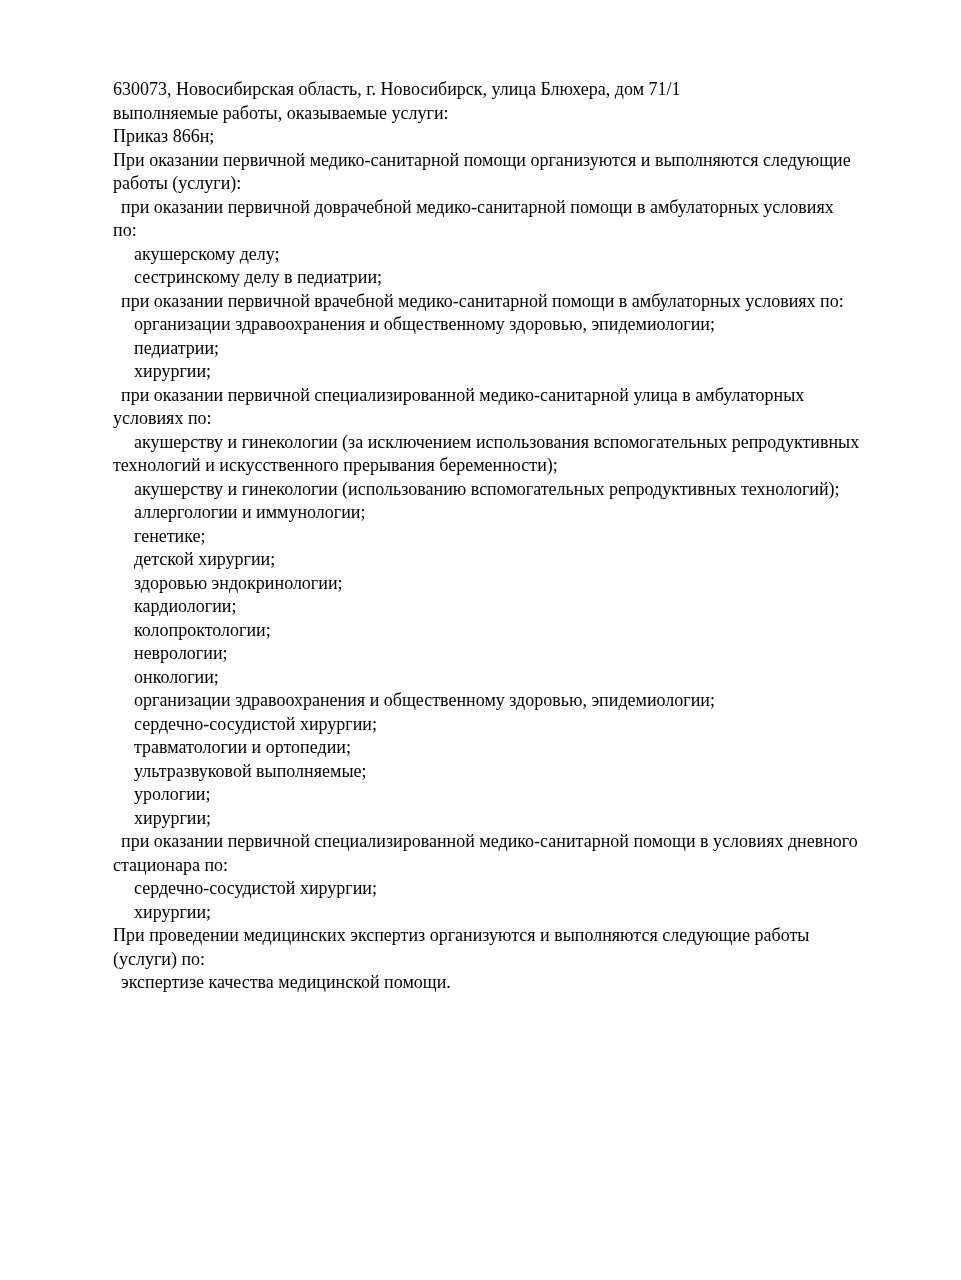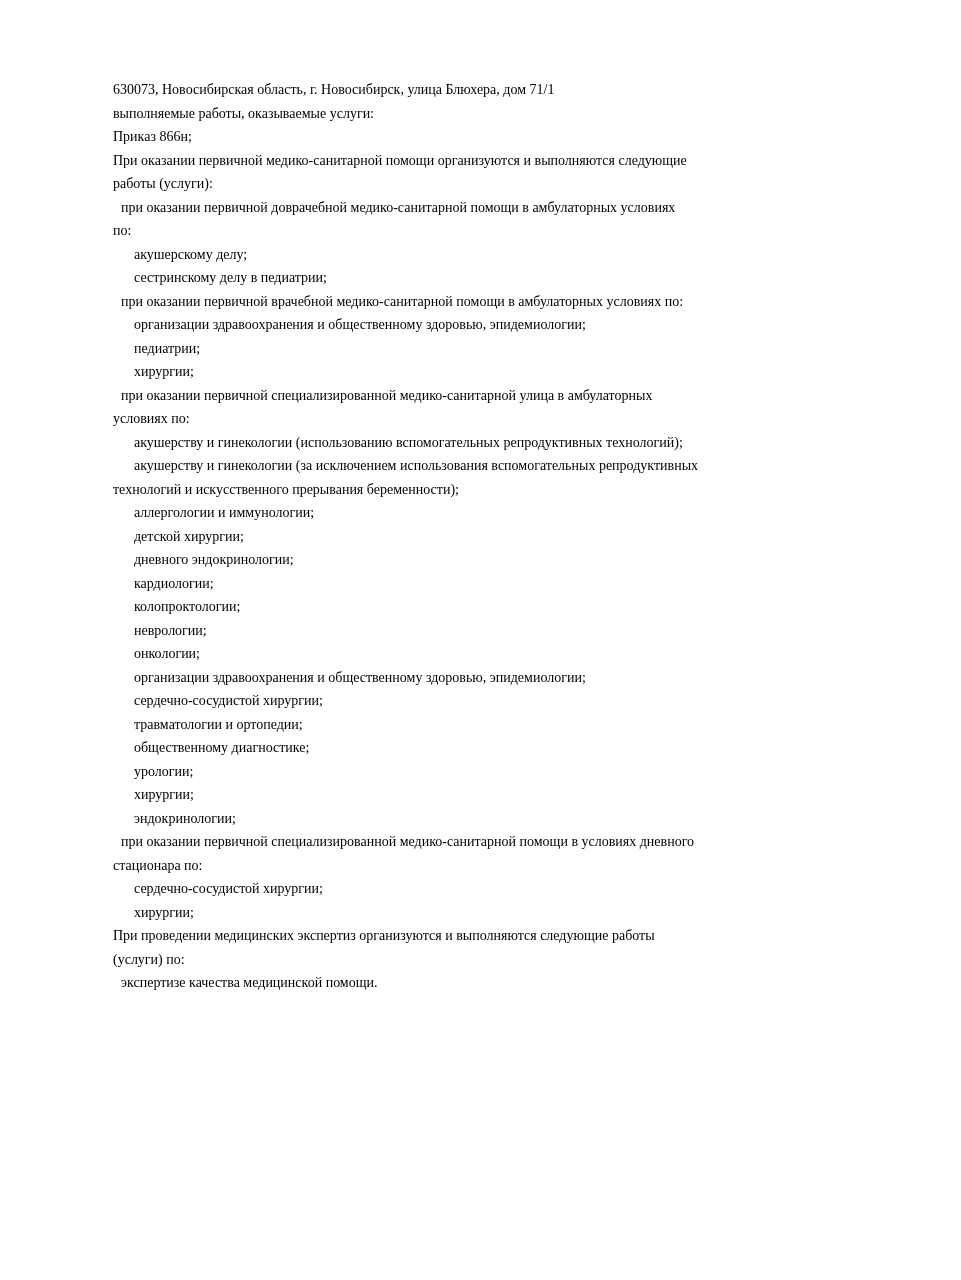--- a/index.html
+++ b/index.html
@@ -17,21 +17,21 @@
   .doc-page {
     position: absolute;
     left: 113px;
     top: 78px;
     width: 845px;
     color: #000000;
   }
   .doc-page p {
     margin: 0;
     padding: 0;
-    font-size: 14px;
+    font-size: 18px;
     line-height: 23.5px;
     white-space: pre-wrap;
     color: #000000;
   }
   .indent-0 { text-indent: 0; }
   .indent-1 { text-indent: 8px; }
   .indent-2 { text-indent: 21px; }
 </style>
 </head>
 <body>
@@ -45,37 +45,37 @@
     <p class="indent-1">при оказании первичной доврачебной медико-санитарной помощи в амбулаторных условиях
 по:</p>
     <p class="indent-2">акушерскому делу;</p>
     <p class="indent-2">сестринскому делу в педиатрии;</p>
     <p class="indent-1">при оказании первичной врачебной медико-санитарной помощи в амбулаторных условиях по:</p>
     <p class="indent-2">организации здравоохранения и общественному здоровью, эпидемиологии;</p>
     <p class="indent-2">педиатрии;</p>
     <p class="indent-2">хирургии;</p>
     <p class="indent-1">при оказании первичной специализированной медико-санитарной улица в амбулаторных
 условиях по:</p>
-    <p class="indent-2">акушерству и гинекологии (использованию вспомогательных репродуктивных технологий);</p>
     <p class="indent-2">акушерству и гинекологии (за исключением использования вспомогательных репродуктивных
 технологий и искусственного прерывания беременности);</p>
+    <p class="indent-2">акушерству и гинекологии (использованию вспомогательных репродуктивных технологий);</p>
     <p class="indent-2">аллергологии и иммунологии;</p>
+    <p class="indent-2">генетике;</p>
     <p class="indent-2">детской хирургии;</p>
-    <p class="indent-2">дневного эндокринологии;</p>
+    <p class="indent-2">здоровью эндокринологии;</p>
     <p class="indent-2">кардиологии;</p>
     <p class="indent-2">колопроктологии;</p>
     <p class="indent-2">неврологии;</p>
     <p class="indent-2">онкологии;</p>
     <p class="indent-2">организации здравоохранения и общественному здоровью, эпидемиологии;</p>
     <p class="indent-2">сердечно-сосудистой хирургии;</p>
     <p class="indent-2">травматологии и ортопедии;</p>
-    <p class="indent-2">общественному диагностике;</p>
+    <p class="indent-2">ультразвуковой выполняемые;</p>
     <p class="indent-2">урологии;</p>
     <p class="indent-2">хирургии;</p>
-    <p class="indent-2">эндокринологии;</p>
     <p class="indent-1">при оказании первичной специализированной медико-санитарной помощи в условиях дневного
 стационара по:</p>
     <p class="indent-2">сердечно-сосудистой хирургии;</p>
     <p class="indent-2">хирургии;</p>
     <p class="indent-0">При проведении медицинских экспертиз организуются и выполняются следующие работы
 (услуги) по:</p>
     <p class="indent-1">экспертизе качества медицинской помощи.</p>
   </div>
 
 </body></html>

